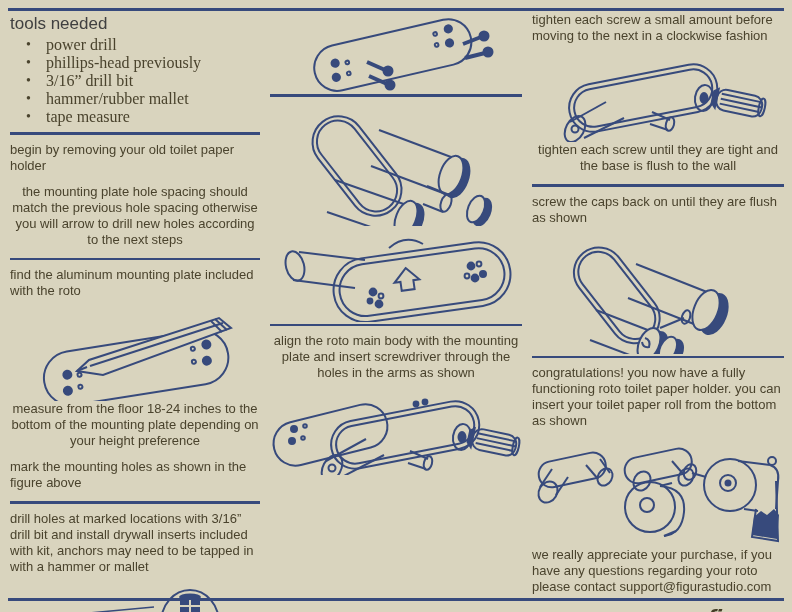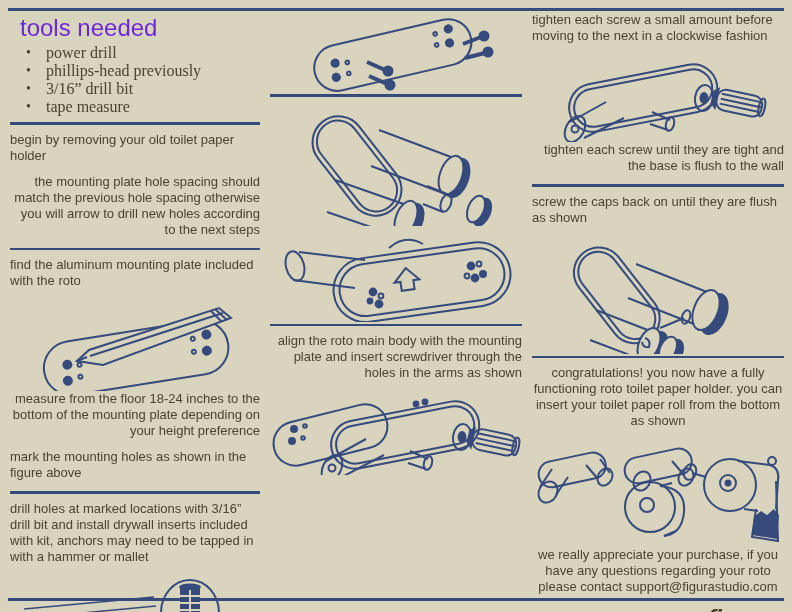--- a/index.html
+++ b/index.html
@@ -5,27 +5,27 @@
   html,body{margin:0;padding:0;background:#d9d4be;}
   .page{position:relative;width:792px;height:612px;background:#d9d4be;overflow:hidden;
         font-family:"Liberation Sans",sans-serif;color:#4a432d;}
   .rule{position:absolute;left:8px;width:776px;height:3px;background:#374a7c;}
   .rule-top{top:8px}
   .rule-bottom{top:598px}
   .col{position:absolute;top:12px;}
   .col1{left:10px;width:250px;}
   .col2{left:270px;width:252px;}
   .col3{left:532px;width:252px;}
-  h1{margin:2px 0 2px 10px;font-size:24px;font-weight:500;color:#6d28d9;letter-spacing:0;}
+  h1{margin:2px 0 2px 0;font-size:17px;font-weight:500;color:#404040;letter-spacing:0;}
   ul.tools{list-style:none;margin:2px 0 6px 0;padding:0 0 0 36px;}
   ul.tools li{font-size:16px;line-height:18px;position:relative;font-family:Liberation Serif, serif;}
   ul.tools li::before{content:"•";position:absolute;left:-20px;top:0;font-size:14px;color:#4a432d;}
   p.step{font-size:13px;line-height:16px;margin:0 0 10px 0;}
-  p.r{text-align:right;}
-  p.c{text-align:center;}
+  p.r{text-align:center;}
+  p.c{text-align:left;}
   .divider{height:2.5px;background:#374a7c;margin:2px 0 7px 0;}
   .fig{display:block;margin:0 auto;}
   .brand{text-align:right;padding-right:10px;margin-top:2px;}
   .brand-name{display:inline-block;font-style:italic;font-weight:700;font-size:25px;
       color:#433d26;letter-spacing:-1px;line-height:0.9;border-bottom:3px solid #433d26;
       padding:2px 5px 3px 3px;transform:skewX(-8deg);}
   .m4{margin-bottom:4px;} .m6{margin-bottom:6px;} .m12{margin-bottom:12px;}
 </style>
 </head>
 <body>
@@ -33,20 +33,21 @@
 <div class="page">
   <div class="rule rule-top"></div>
   <div class="rule rule-bottom"></div>
 
   <div class="col col1">
     <h1>tools needed</h1>
     <ul class="tools">
       <li>power drill</li>
       <li>phillips-head previously</li>
       <li>3/16” drill bit</li>
+      <li>hammer/rubber mallet</li>
       <li>tape measure</li>
     </ul>
     <div class="divider"></div>
     <p class="step m12">begin by removing your old toilet paper holder</p>
     <p class="step r m6">the mounting plate hole spacing should match the previous hole spacing otherwise you will arrow to drill new holes according to the next steps</p>
     <div class="divider"></div>
     <p class="step m4">find the aluminum mounting plate included with the roto</p>
 
     <svg class="fig" width="232" height="92" viewBox="0 0 232 92">
       <g stroke="#374a7c" stroke-width="2" fill="none">

